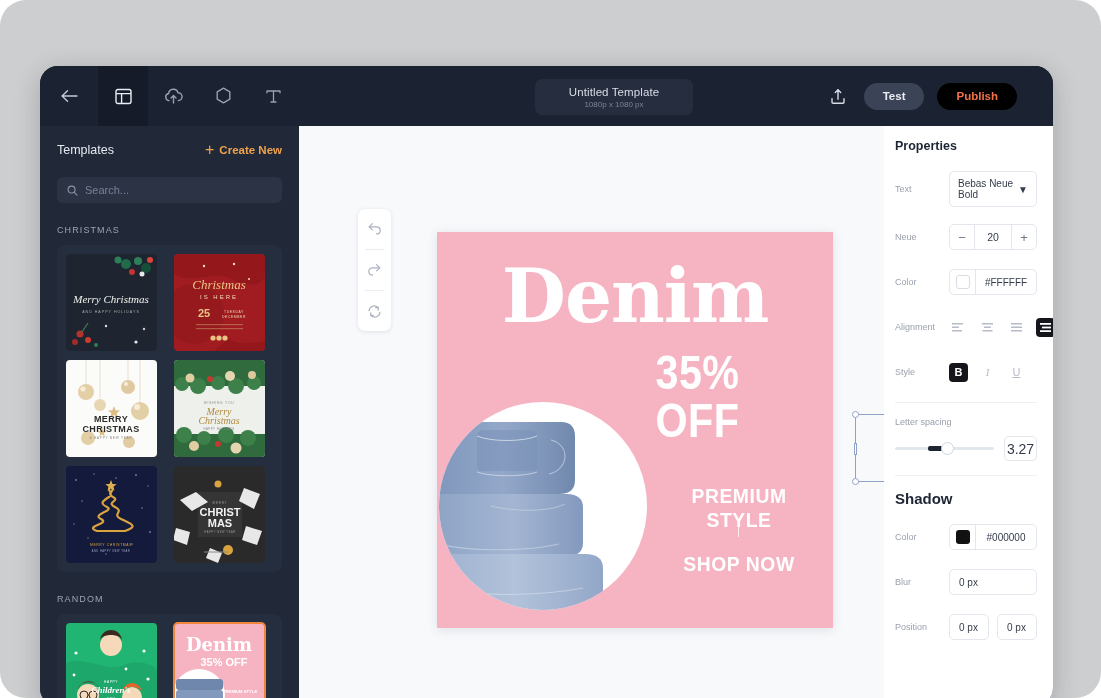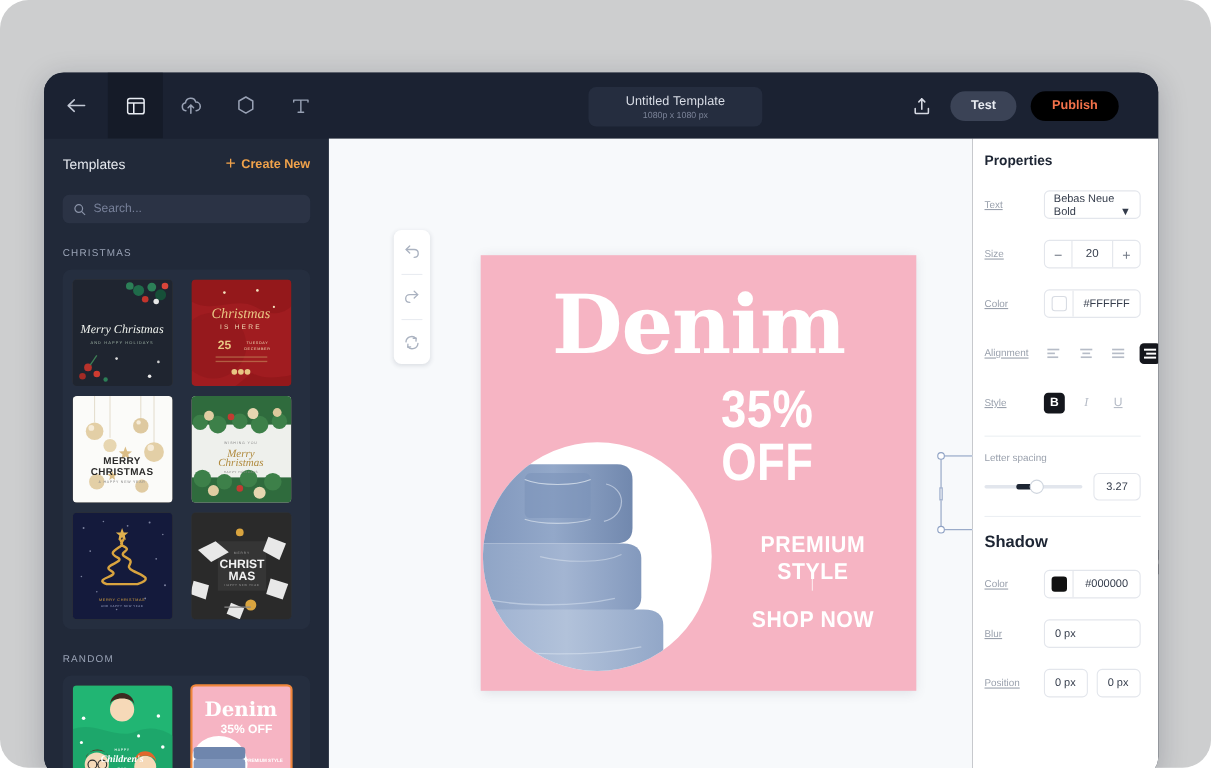--- a/index.html
+++ b/index.html
@@ -241,26 +241,26 @@
   
   .props {
     position: absolute; left: 844px; top: 60px;
     width: 169px; height: 580px;
     background: #ffffff;
     padding: 13px 16px 0 11px;
     overflow: hidden;
   }
   .props-title { color: #1d2533; font-size: 12.5px; font-weight: bold; margin-bottom: 18px; }
   .prow { display: flex; align-items: center; min-height: 30px; margin-bottom: 15px; }
-  .plabel { color: #9aa1ad; font-size: 9px; width: 54px; flex: none; text-decoration: underline; }
+  .plabel { color: #9aa1ad; font-size: 9px; width: 54px; flex: none; }
   .pfield { flex: 1; }
 
   .select-box {
-    height: 26px; border: 1px solid #e3e6ec; border-radius: 5px;
-    display: flex; align-items: flex-end; justify-content: space-between;
+    height: 36px; border: 1px solid #e3e6ec; border-radius: 5px;
+    display: flex; align-items: center; justify-content: space-between;
     padding: 0 8px; cursor: pointer;
   }
   .select-box span { color: #343c4b; font-size: 10px; }
   .caret { color: #9aa1ad; font-size: 7px; }
 
   .stepper {
     height: 26px; border: 1px solid #e3e6ec; border-radius: 5px;
     display: flex; align-items: center; overflow: hidden;
   }
   .stepper .sbtn {
@@ -306,23 +306,23 @@
   .track {
     flex: 1; height: 3px; background: #e2e6ed; border-radius: 2px;
     position: relative; cursor: pointer;
   }
   .track .dash { position: absolute; top: -1px; height: 5px; width: 15px; background: #1d2533; border-radius: 2px; }
   .knob {
     position: absolute; top: -5px; width: 13px; height: 13px;
     background: #ffffff; border: 1px solid #cfd5de; border-radius: 50%;
   }
   .numbox {
-    width: 43px; height: 25px; border: 1px solid #e3e6ec; border-radius: 5px;
+    width: 33px; height: 25px; border: 1px solid #e3e6ec; border-radius: 5px;
     display: flex; align-items: center; justify-content: center;
-    color: #343c4b; font-size: 10px; cursor: text; flex: none;
+    color: #343c4b; font-size: 14px; cursor: text; flex: none;
   }
   .shadow-title { color: #1d2533; font-size: 15px; font-weight: bold; margin: 4px 0 15px 0; }
   .textbox {
     height: 26px; border: 1px solid #e3e6ec; border-radius: 5px;
     display: flex; align-items: center; padding: 0 9px;
     color: #343c4b; font-size: 10px; cursor: text;
   }
   .pos-pair { display: flex; gap: 8px; flex: 1; }
   .pos-pair .textbox { flex: 1; }
 </style>
@@ -687,21 +687,21 @@
       <div class="plabel">Text</div>
       <div class="pfield">
         <div class="select-box">
           <span>Bebas Neue Bold</span>
           <span class="caret">▼</span>
         </div>
       </div>
     </div>
 
     <div class="prow">
-      <div class="plabel">Size</div>
+      <div class="plabel">Neue</div>
       <div class="pfield">
         <div class="stepper">
           <div class="sbtn">−</div>
           <div class="sval">20</div>
           <div class="sbtn">+</div>
         </div>
       </div>
     </div>
 
     <div class="prow">

